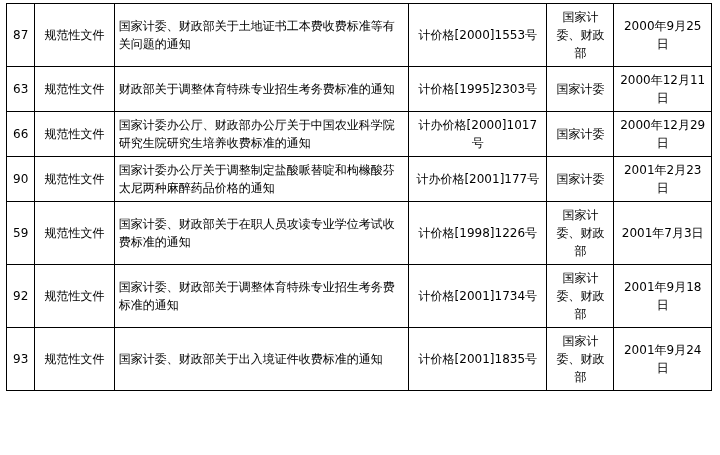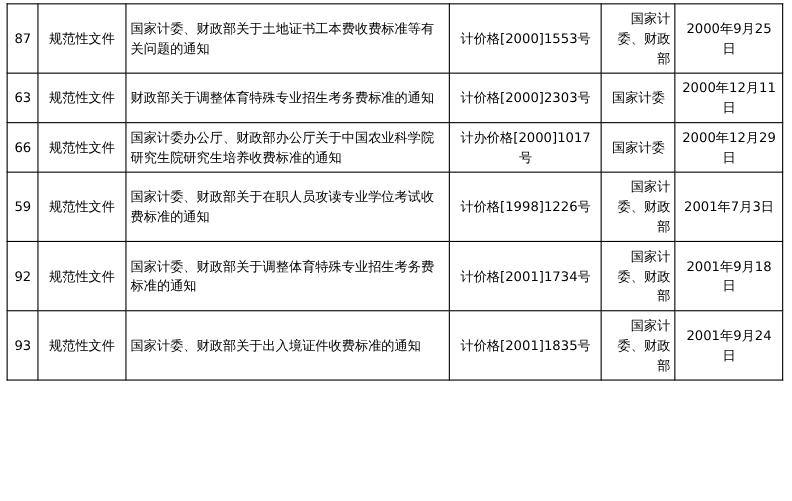--- a/index.html
+++ b/index.html
@@ -26,21 +26,21 @@
     vertical-align: middle;
     line-height: 1.5;
   }
   .col-num    { width: 28px;  text-align: center; }
   .col-type   { width: 78px;  text-align: center; }
   .col-title  { width: 290px; text-align: left; }
   .col-doc    { width: 136px; text-align: center; }
   .col-org    { width: 66px;  text-align: center; }
   .col-date   { width: 96px;  text-align: center; }
   .org-cell {
-    text-align: right;
+    text-align: center;
     padding-left: 6px;
   }
   .org-cell.single {
     text-align: center;
     padding-left: 4px;
   }
 </style>
 </head>
 <body>
 
@@ -59,31 +59,39 @@
       <td class="col-type">规范性文件</td>
       <td class="col-title">国家计委、财政部关于土地证书工本费收费标准等有关问题的通知</td>
       <td class="col-doc">计价格[2000]1553号</td>
       <td class="col-org org-cell">国家计委、财政部</td>
       <td class="col-date">2000年9月25日</td>
     </tr>
     <tr>
       <td class="col-num">63</td>
       <td class="col-type">规范性文件</td>
       <td class="col-title">财政部关于调整体育特殊专业招生考务费标准的通知</td>
-      <td class="col-doc">计价格[2000]2303号</td>
+      <td class="col-doc">计价格[1995]2303号</td>
       <td class="col-org org-cell single">国家计委</td>
       <td class="col-date">2000年12月11日</td>
     </tr>
     <tr>
       <td class="col-num">66</td>
       <td class="col-type">规范性文件</td>
       <td class="col-title">国家计委办公厅、财政部办公厅关于中国农业科学院研究生院研究生培养收费标准的通知</td>
       <td class="col-doc">计办价格[2000]1017号</td>
       <td class="col-org org-cell single">国家计委</td>
       <td class="col-date">2000年12月29日</td>
+    </tr>
+    <tr>
+      <td class="col-num">90</td>
+      <td class="col-type">规范性文件</td>
+      <td class="col-title">国家计委办公厅关于调整制定盐酸哌替啶和枸橼酸芬太尼两种麻醉药品价格的通知</td>
+      <td class="col-doc">计办价格[2001]177号</td>
+      <td class="col-org org-cell single">国家计委</td>
+      <td class="col-date">2001年2月23日</td>
     </tr>
     <tr>
       <td class="col-num">59</td>
       <td class="col-type">规范性文件</td>
       <td class="col-title">国家计委、财政部关于在职人员攻读专业学位考试收费标准的通知</td>
       <td class="col-doc">计价格[1998]1226号</td>
       <td class="col-org org-cell">国家计委、财政部</td>
       <td class="col-date">2001年7月3日</td>
     </tr>
     <tr>

